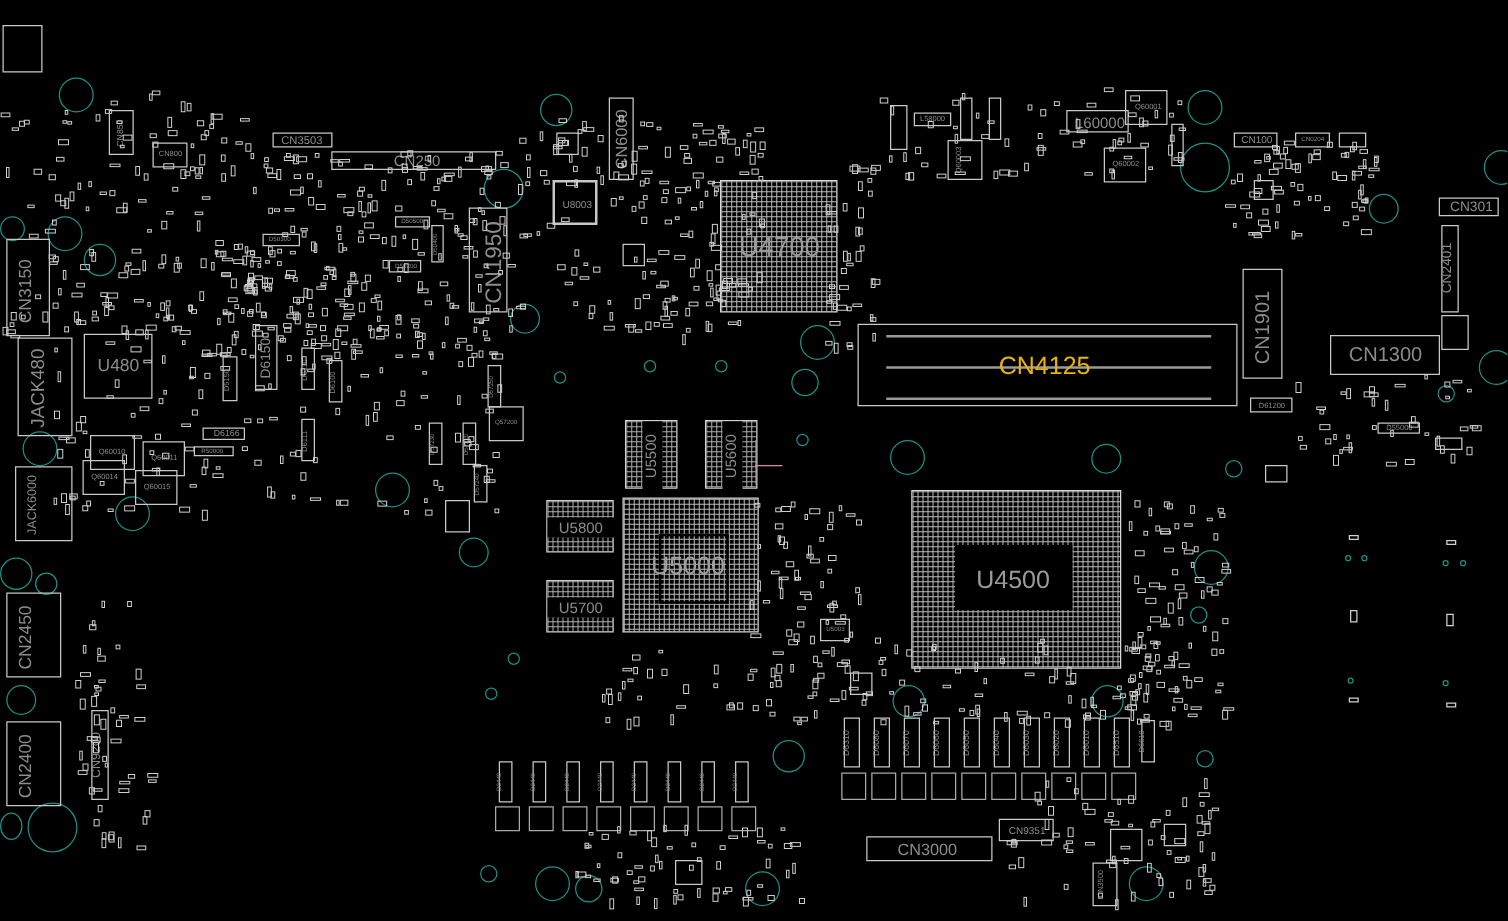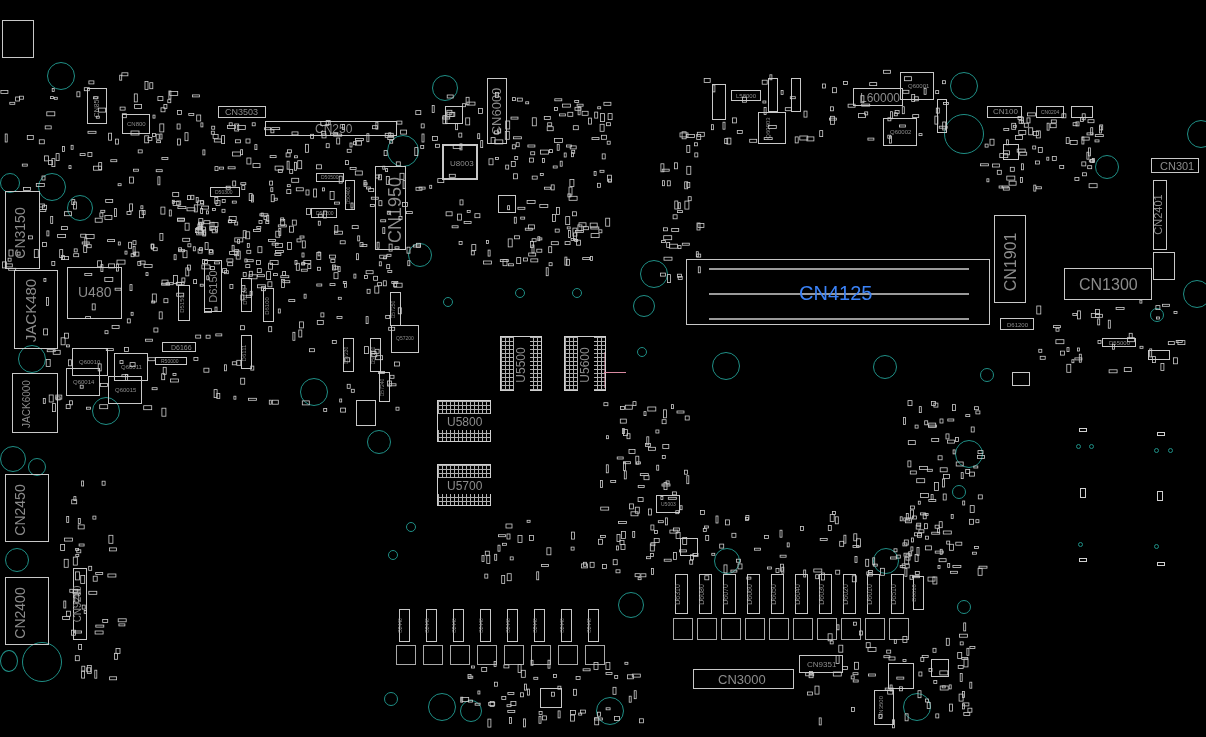--- a/index.html
+++ b/index.html
@@ -78,22 +78,34 @@
   <div class="hole" style="left:1168px;top:448px;width:5px;height:5px;"></div>
   <div class="hole" style="left:1078px;top:542px;width:5px;height:5px;"></div>
   <div class="hole" style="left:1154px;top:544px;width:5px;height:5px;"></div>
   <div class="pad" style="left:1079px;top:428px;width:8px;height:4px;"></div>
   <div class="pad" style="left:1157px;top:432px;width:8px;height:4px;"></div>
   <div class="pad" style="left:1080px;top:488px;width:6px;height:10px;"></div>
   <div class="pad" style="left:1157px;top:491px;width:6px;height:10px;"></div>
   <div class="pad" style="left:1079px;top:558px;width:8px;height:4px;"></div>
   <div class="pad" style="left:1157px;top:562px;width:8px;height:4px;"></div>
 
+  <div class="bga" style="left:576px;top:144px;width:94px;height:106px;">
+    <div class="core" style="left:34px;top:38px;width:26px;height:28px;background:transparent;"></div>
+    <span class="lbl" style="left:14px;top:42px;font-size:22px;color:#9a9a9a;">U4700</span>
+  </div>
 
+  <div class="bga" style="left:729px;top:392px;width:168px;height:143px;">
+    <div class="core" style="left:34px;top:43px;width:94px;height:52px;"></div>
+    <span class="lbl" style="left:51px;top:61px;font-size:20px;color:#9a9a9a;">U4500</span>
+  </div>
 
+  <div class="bga" style="left:498px;top:398px;width:109px;height:108px;">
+    <div class="core" style="left:28px;top:28px;width:52px;height:52px;background:transparent;border:2px solid #000;"></div>
+    <span class="lbl" style="left:22px;top:44px;font-size:20px;color:#a0a0a0;">U5000</span>
+  </div>
 
   <div class="mem" style="left:500px;top:336px;width:42px;height:55px;">
     <div class="band" style="left:13px;top:0;width:16px;height:55px;"></div>
     <span class="lbl vert" style="left:2px;top:22px;font-size:12px;">U5500</span>
   </div>
   <div class="mem" style="left:564px;top:336px;width:42px;height:55px;">
     <div class="band" style="left:13px;top:0;width:16px;height:55px;"></div>
     <span class="lbl vert" style="left:2px;top:22px;font-size:12px;">U5600</span>
   </div>
   <div class="mem" style="left:437px;top:400px;width:54px;height:42px;">
@@ -104,21 +116,21 @@
     <div class="band" style="left:0;top:13px;width:54px;height:16px;"></div>
     <span class="lbl" style="left:9px;top:15px;font-size:12px;">U5700</span>
   </div>
   <div class="mark" style="left:604px;top:372px;width:22px;height:1px;"></div>
   <div class="mark" style="left:604px;top:352px;width:1px;height:36px;opacity:.6;"></div>
 
   <div class="comp" style="left:686px;top:259px;width:304px;height:66px;">
     <div class="rail" style="left:22px;top:8px;width:260px;"></div>
     <div class="rail" style="left:22px;top:33px;width:260px;"></div>
     <div class="rail" style="left:22px;top:58px;width:260px;"></div>
-    <span class="lbl" style="left:112px;top:23px;font-size:20px;color:#3b82f6;">CN4125</span>
+    <span class="lbl" style="left:112px;top:23px;font-size:20px;color:#eab308;">CN4125</span>
   </div>
 
   <div class="comp" style="left:265px;top:121px;width:132px;height:15px;">
     <span class="lbl" style="left:49px;top:1px;font-size:12px;">CN250</span>
   </div>
   <div class="comp" style="left:218px;top:106px;width:48px;height:12px;">
     <span class="lbl" style="left:6px;top:1px;font-size:9px;">CN3503</span>
   </div>
   <div class="comp" style="left:487px;top:78px;width:20px;height:66px;">
     <span class="lbl vert" style="left:-15px;top:26px;font-size:13px;">CN6000</span>

